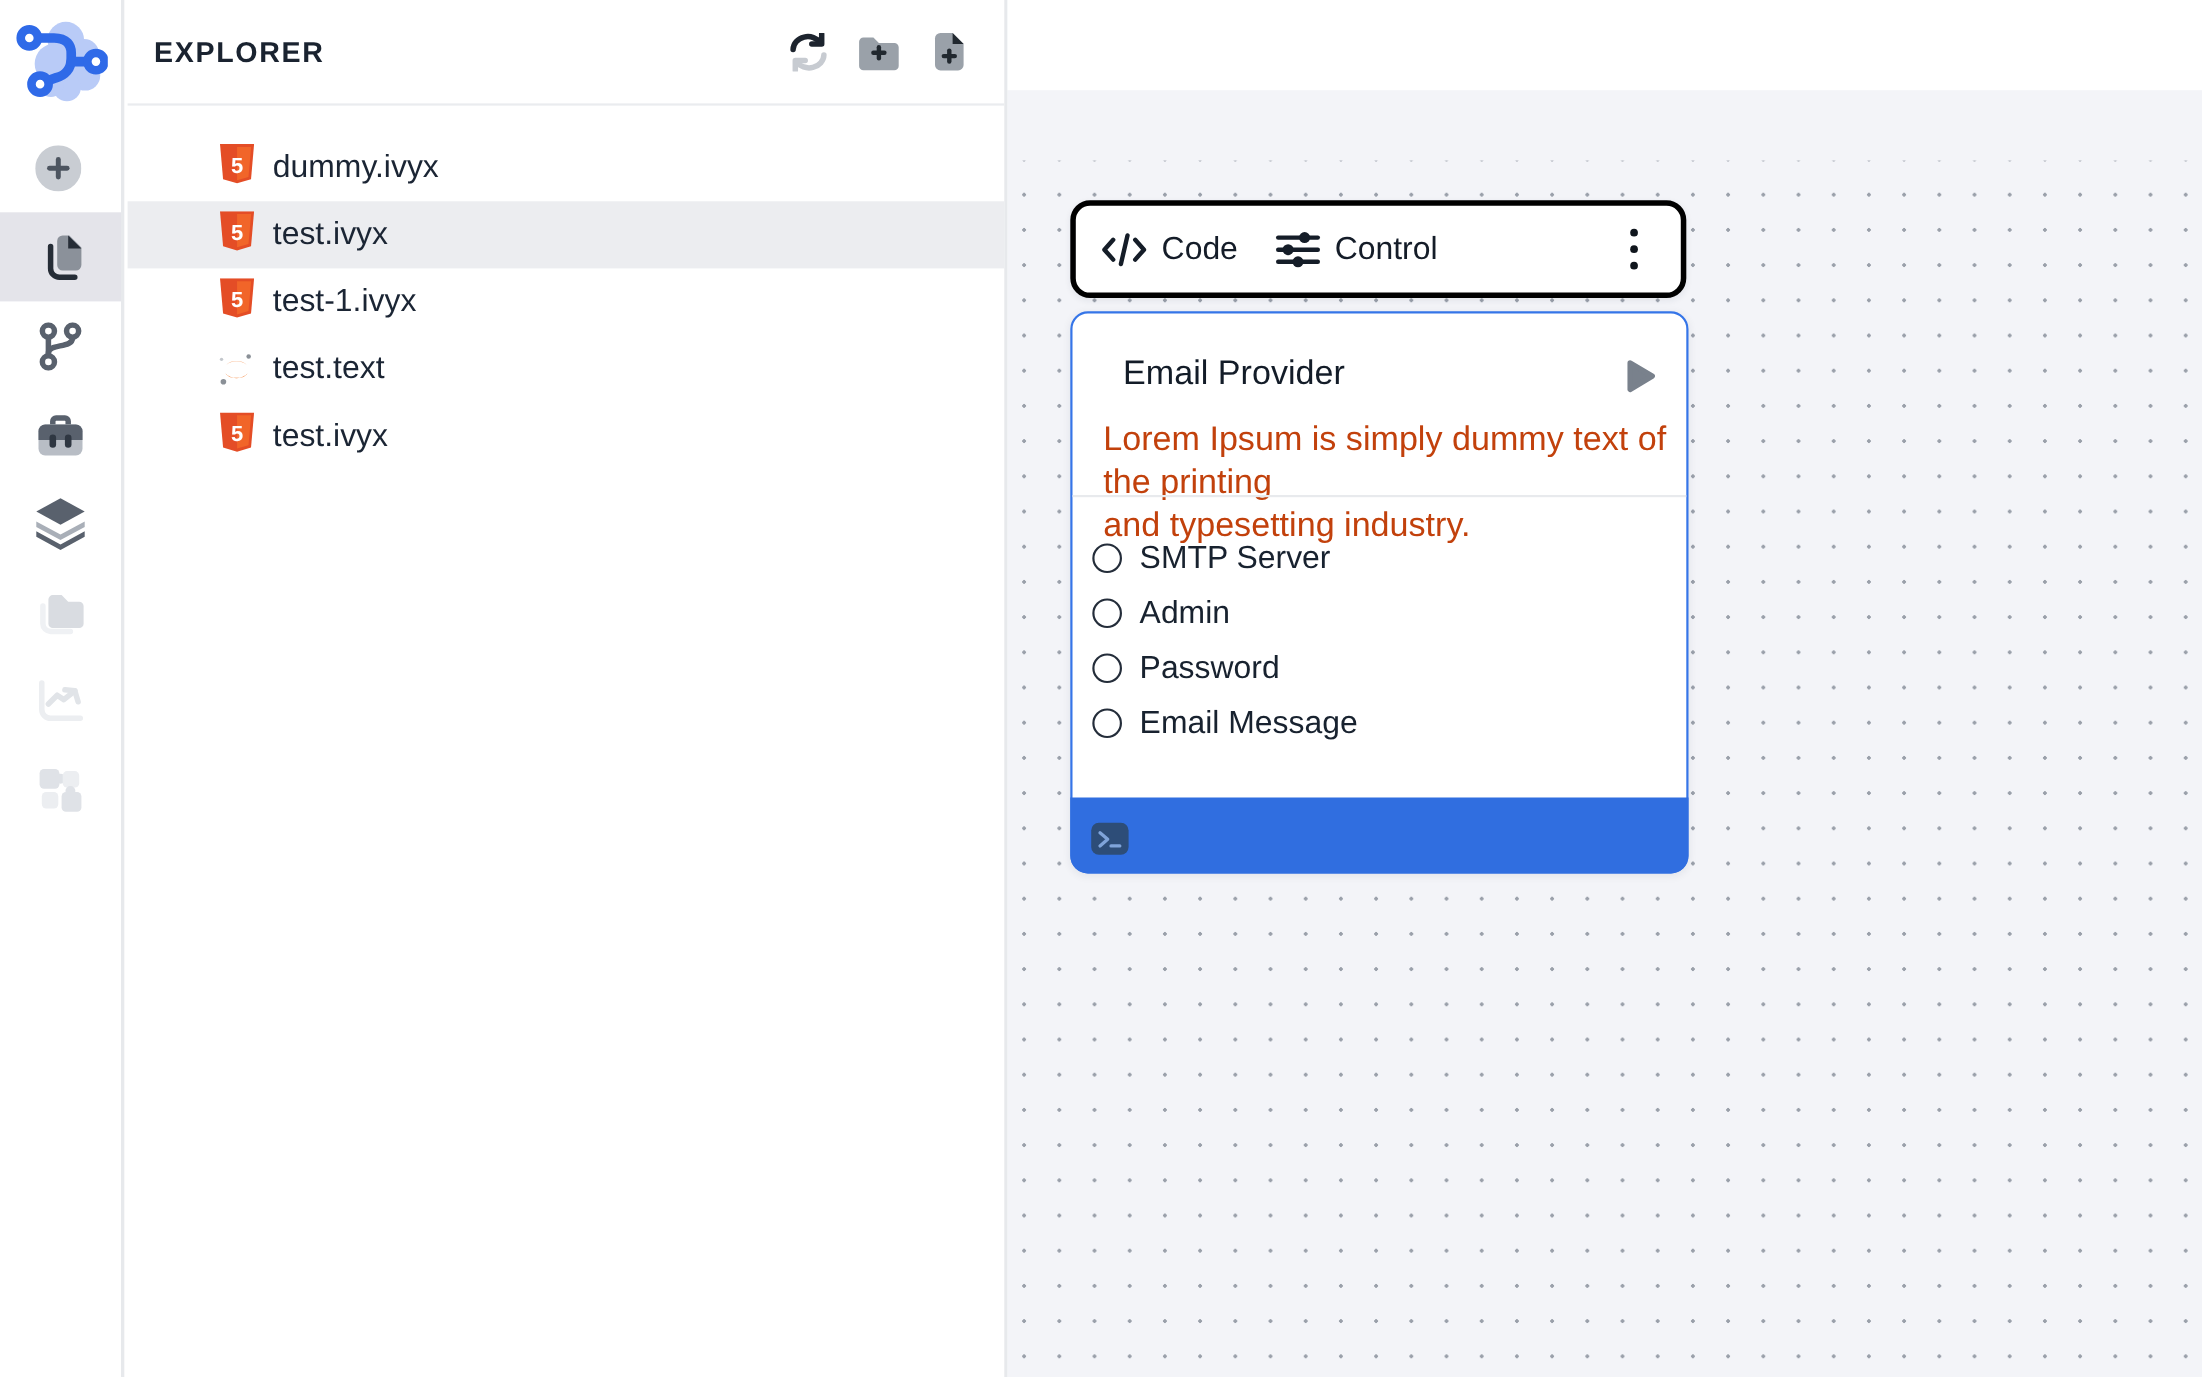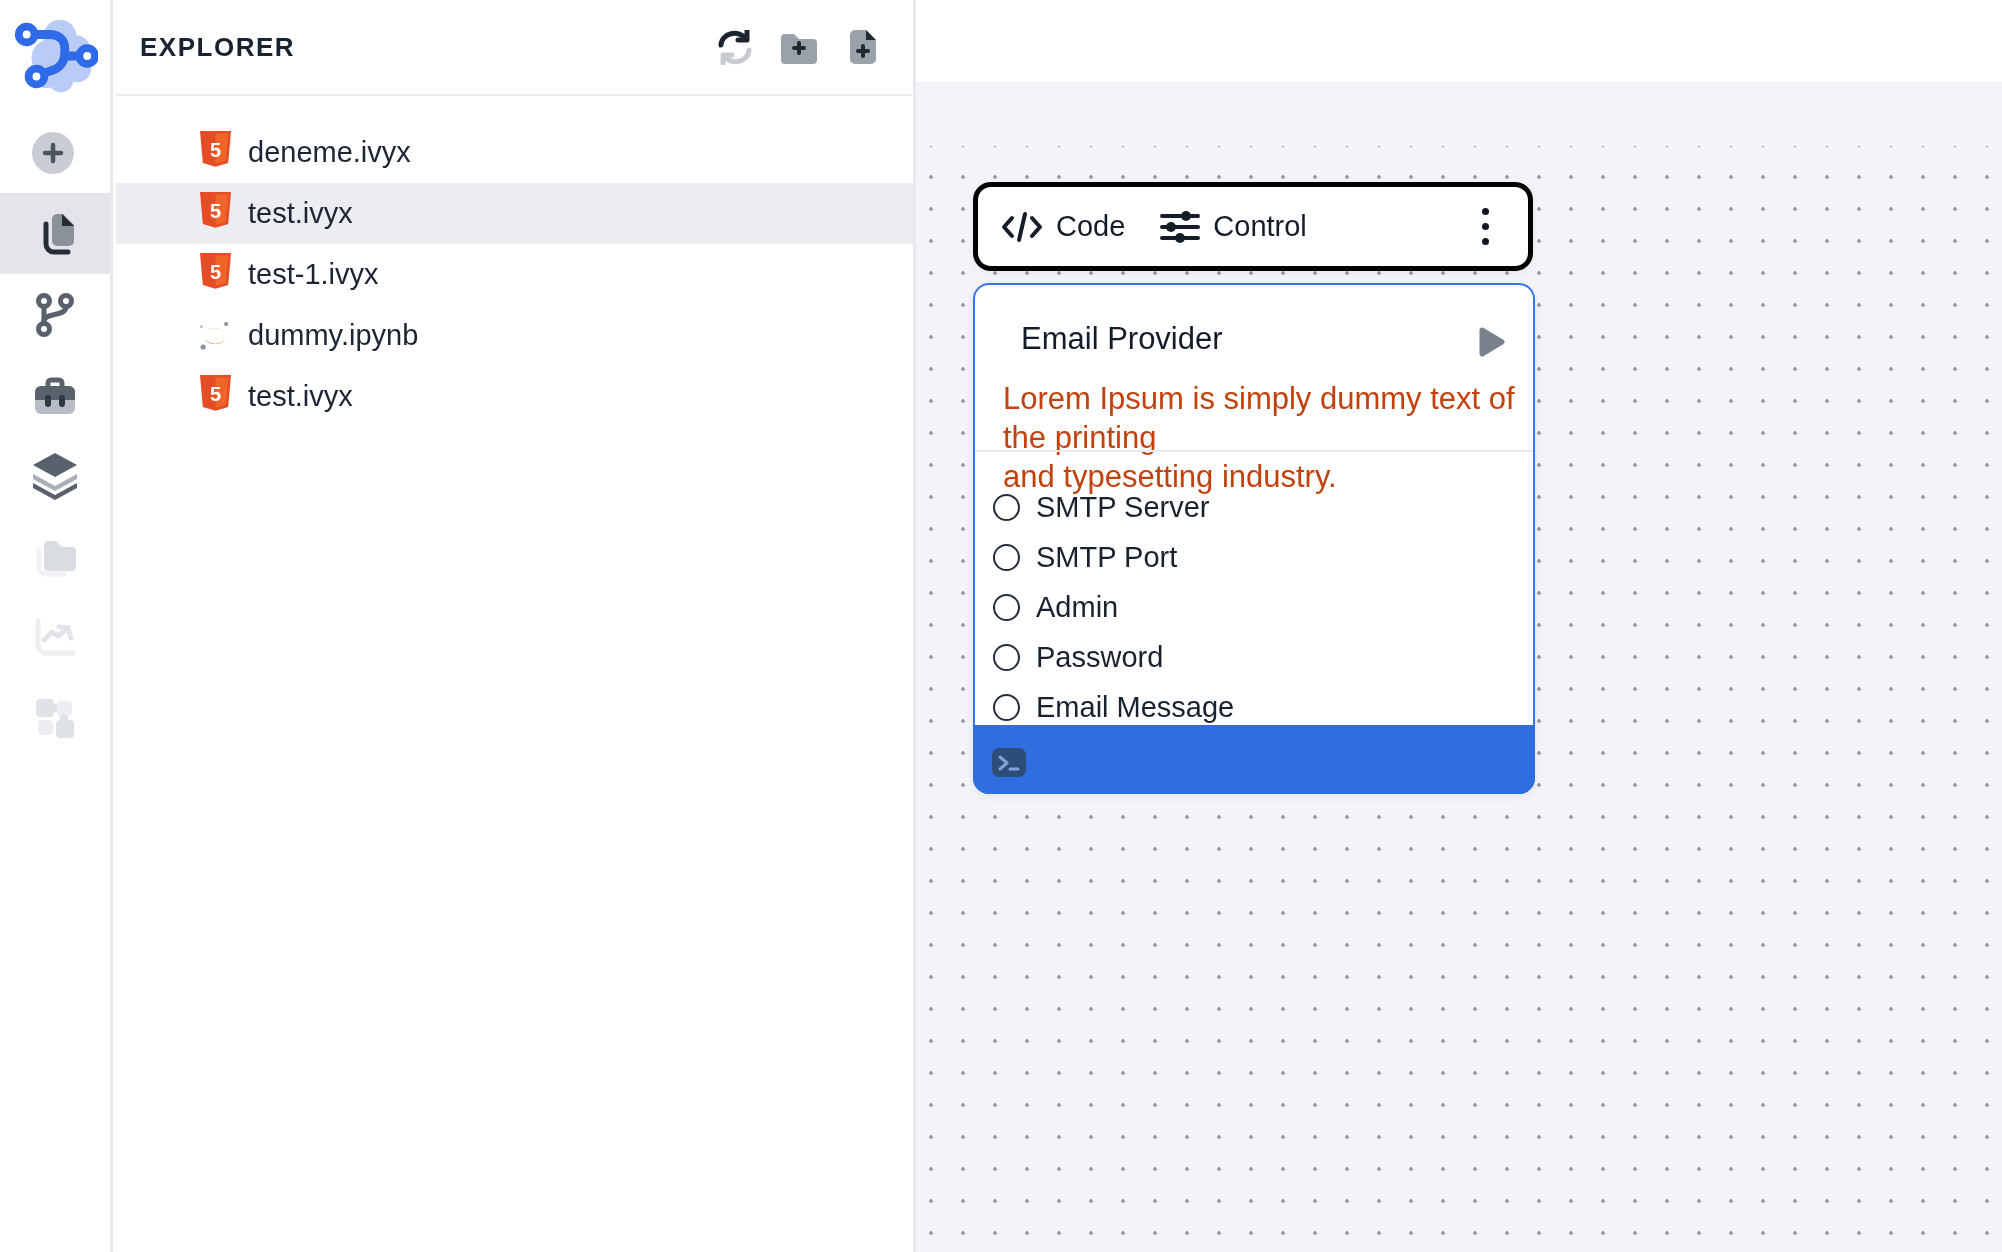--- a/index.html
+++ b/index.html
@@ -190,21 +190,21 @@
     </header>
     <ul class="file-list">
         <li class="file-row">
     <span class="file-icon">
             <svg width="31" height="44" viewBox="0 0 31 44">
     <path d="M0 0 h31 l-2.8 31.9 -12.7 3.8 -12.7 -3.8 z" fill="#e44d26"></path>
     <path d="M15.5 2.6 h12.8 l-2.4 27.2 -10.4 3 z" fill="#f16529"></path>
     <text x="15.5" y="26" text-anchor="middle" font-size="20" font-weight="bold" fill="#ffffff" font-family="Liberation Sans, sans-serif">5</text>
   </svg>
           </span>
-    <span class="file-name">deneme.ivyx</span>
+    <span class="file-name">dummy.ivyx</span>
   </li>
         <li class="file-row selected">
     <span class="file-icon">
             <svg width="31" height="44" viewBox="0 0 31 44">
     <path d="M0 0 h31 l-2.8 31.9 -12.7 3.8 -12.7 -3.8 z" fill="#e44d26"></path>
     <path d="M15.5 2.6 h12.8 l-2.4 27.2 -10.4 3 z" fill="#f16529"></path>
     <text x="15.5" y="26" text-anchor="middle" font-size="20" font-weight="bold" fill="#ffffff" font-family="Liberation Sans, sans-serif">5</text>
   </svg>
           </span>
     <span class="file-name">test.ivyx</span>
@@ -222,21 +222,21 @@
         <li class="file-row">
     <span class="file-icon">
             <svg width="40" height="40" viewBox="0 0 40 40">
     <path d="M8 24 a13 8.5 0 0 0 24 0 a15 12 0 0 1 -24 0 z" fill="#f37726"></path>
     <path d="M9 15 a12.5 8 0 0 1 22 0 a14.5 11 0 0 0 -22 0 z" fill="#f37726" opacity="0.75"></path>
     <circle cx="33" cy="6" r="2.4" fill="#8a9097"></circle>
     <circle cx="6" cy="33" r="3" fill="#8a9097"></circle>
     <circle cx="4" cy="9" r="1.8" fill="#c3c7cc"></circle>
   </svg>
           </span>
-    <span class="file-name">dummy.ipynb</span>
+    <span class="file-name">test.text</span>
   </li>
         <li class="file-row">
     <span class="file-icon">
             <svg width="31" height="44" viewBox="0 0 31 44">
     <path d="M0 0 h31 l-2.8 31.9 -12.7 3.8 -12.7 -3.8 z" fill="#e44d26"></path>
     <path d="M15.5 2.6 h12.8 l-2.4 27.2 -10.4 3 z" fill="#f16529"></path>
     <text x="15.5" y="26" text-anchor="middle" font-size="20" font-weight="bold" fill="#ffffff" font-family="Liberation Sans, sans-serif">5</text>
   </svg>
           </span>
     <span class="file-name">test.ivyx</span>
@@ -291,24 +291,20 @@
         <span style="display:block">and typesetting industry.</span>
       </div>
       <div class="node-divider"></div>
       <ul class="node-options">
           <li class="option-row">
     <span class="radio"></span>
     <span class="option-label">SMTP Server</span>
   </li>
           <li class="option-row">
     <span class="radio"></span>
-    <span class="option-label">SMTP Port</span>
-  </li>
-          <li class="option-row">
-    <span class="radio"></span>
     <span class="option-label">Admin</span>
   </li>
           <li class="option-row">
     <span class="radio"></span>
     <span class="option-label">Password</span>
   </li>
           <li class="option-row">
     <span class="radio"></span>
     <span class="option-label">Email Message</span>
   </li>

